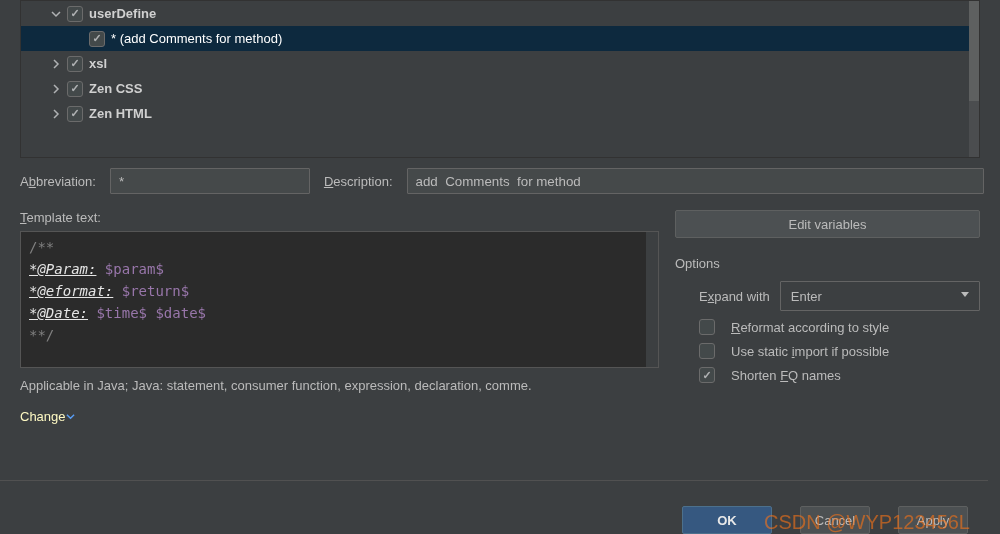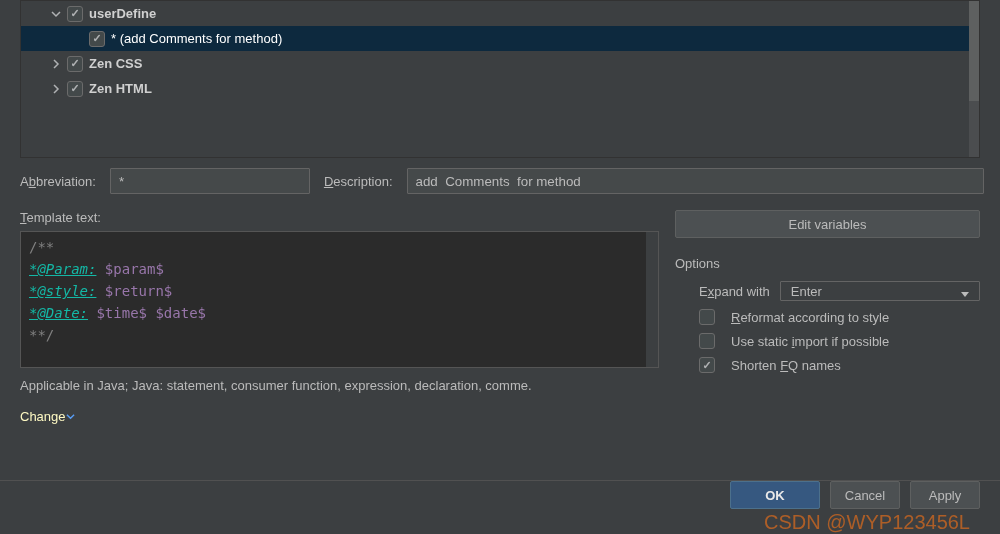--- a/index.html
+++ b/index.html
@@ -118,21 +118,21 @@
   font-size: 14px;
   line-height: 22px;
   position: relative;
 }
 .editor-scroll {
   position: absolute;
   right: 0; top: 0; width: 12px; height: 100%;
   background: #3c3f41;
 }
 .comment { color: #808080; }
-.keyword { color: #14b8a6; font-style: italic; text-decoration: underline; }
+.keyword { color: #e5e5e5; font-style: italic; text-decoration: underline; }
 .variable { color: #9876aa; }
 .after-editor { margin-top: 10px; color: #bbbbbb; }
 .change-link {
   color: #fef9c3;
   cursor: pointer;
   display: inline-flex;
   align-items: center;
   margin-top: 16px;
 }
 .btn {
@@ -152,21 +152,21 @@
   display: flex;
   align-items: center;
   gap: 10px;
   margin-left: 24px;
   margin-bottom: 8px;
 }
 .select {
   background: #3c3f41;
   border: 1px solid #646464;
   color: #bbbbbb;
-  height: 20px;
+  height: 30px;
   padding: 0 24px 0 10px;
   position: relative;
   flex: 1;
   display: flex;
   align-items: center;
   cursor: pointer;
   border-radius: 1px;
 }
 .select::after {
   content: "";
@@ -174,28 +174,28 @@
   right: 10px;
   top: 10px;
   border-left: 4px solid transparent;
   border-right: 4px solid transparent;
   border-top: 5px solid #bbbbbb;
 }
 .footer {
   position: absolute;
   bottom: 0;
   left: 0;
-  right: 0;
+  right: 12px;
   height: 54px;
   border-top: 1px solid #515151;
   display: flex;
-  align-items: flex-start;
+  align-items: flex-end;
   justify-content: flex-end;
   padding: 0 20px;
-  gap: 10px;
+  gap: 28px;
 }
 .btn-primary {
   background: #365880;
   border: 1px solid #4c708c;
   color: #e8e8e8;
   font-weight: bold;
   width: 90px;
 }
 .btn-secondary {
   width: 70px;
@@ -229,29 +229,38 @@
         <span class="checkbox checked"></span>
         <span class="tree-label normal">* (add  Comments  for method)</span>
       </div>
       <div class="tree-row" style="padding-left: 28px;">
         <span class="chevron">
           <svg viewBox="0 0 10 10">
             <path d="M3 1 L7 5 L3 9" stroke="#afb1b3" fill="none" stroke-width="1.5"></path>
           </svg>
         </span>
         <span class="checkbox checked"></span>
-        <span class="tree-label">Zen CSS</span>
+        <span class="tree-label">xsl</span>
       </div>
       <div class="tree-row" style="padding-left: 28px;">
         <span class="chevron">
           <svg viewBox="0 0 10 10">
             <path d="M3 1 L7 5 L3 9" stroke="#afb1b3" fill="none" stroke-width="1.5"></path>
           </svg>
         </span>
         <span class="checkbox checked"></span>
+        <span class="tree-label">Zen CSS</span>
+      </div>
+      <div class="tree-row" style="padding-left: 28px;">
+        <span class="chevron">
+          <svg viewBox="0 0 10 10">
+            <path d="M3 1 L7 5 L3 9" stroke="#afb1b3" fill="none" stroke-width="1.5"></path>
+          </svg>
+        </span>
+        <span class="checkbox checked"></span>
         <span class="tree-label">Zen HTML</span>
       </div>
     </div>
   <div class="tree-scroll">
     <div class="tree-scroll-thumb"></div>
   </div>
 </div>
 
 <div class="form-section">
   <span class="label"><span>A</span><span class="u">b</span><span>breviation:</span></span>
@@ -259,21 +268,21 @@
   <span class="label"><span class="u">D</span><span>escription:</span></span>
   <input class="input desc-input" value="add  Comments  for method" style="">
 </div>
 
 <div class="mid-section">
   <div class="left-col">
     <span class="label tt-label"><span class="u">T</span><span>emplate text:</span></span>
     <div class="editor">
       <div><span class="comment">/**</span></div>
       <div><span class="keyword">*@Param:</span><span class="variable">  $param$</span></div>
-      <div><span class="keyword">*@style:</span><span class="variable"> $return$</span></div>
+      <div><span class="keyword">*@eformat:</span><span class="variable"> $return$</span></div>
       <div><span class="keyword">*@Date:</span><span class="variable"> $time$ $date$</span></div>
       <div><span class="comment">**/</span></div>
       <div class="editor-scroll"></div>
     </div>
     <div class="after-editor">Applicable in Java; Java: statement, consumer function, expression, declaration, comme.</div>
     <div class="change-link">
       <span>Change</span>
       <svg width="9" height="9" viewBox="0 0 10 10">
           <path d="M1 3 L5 7 L9 3" stroke="#589df6" fill="none" stroke-width="1.5"></path>
         </svg>

